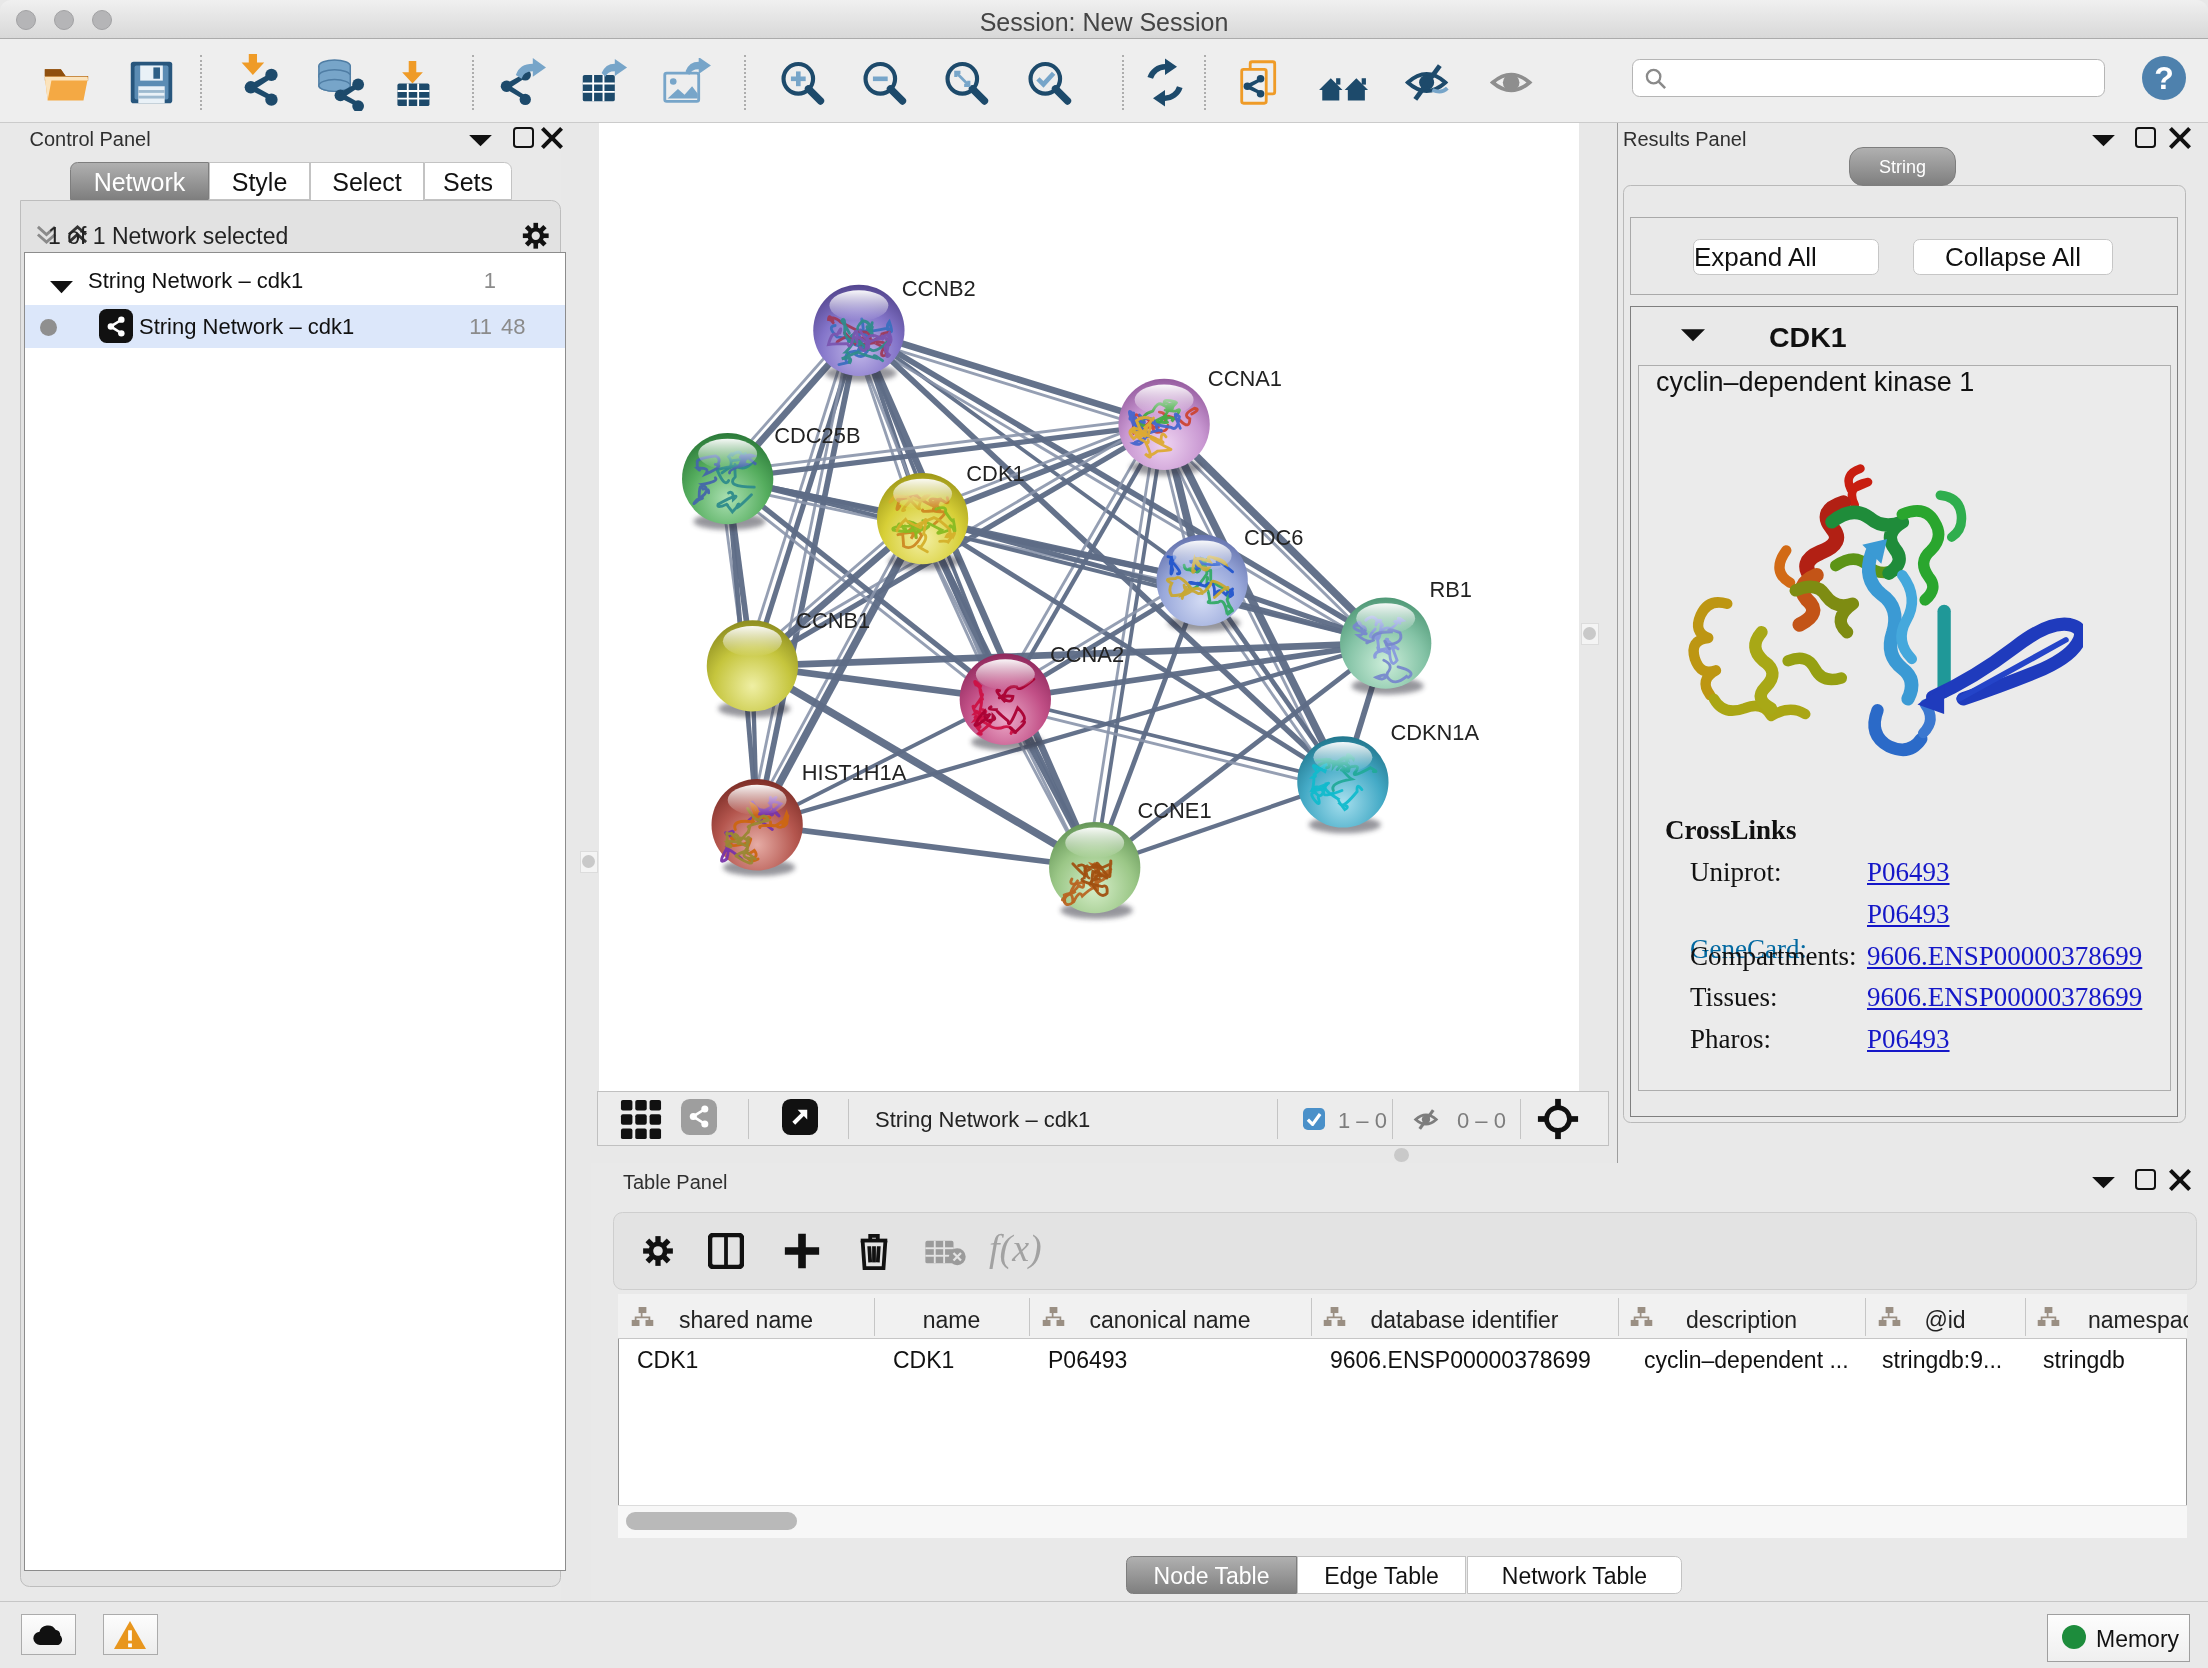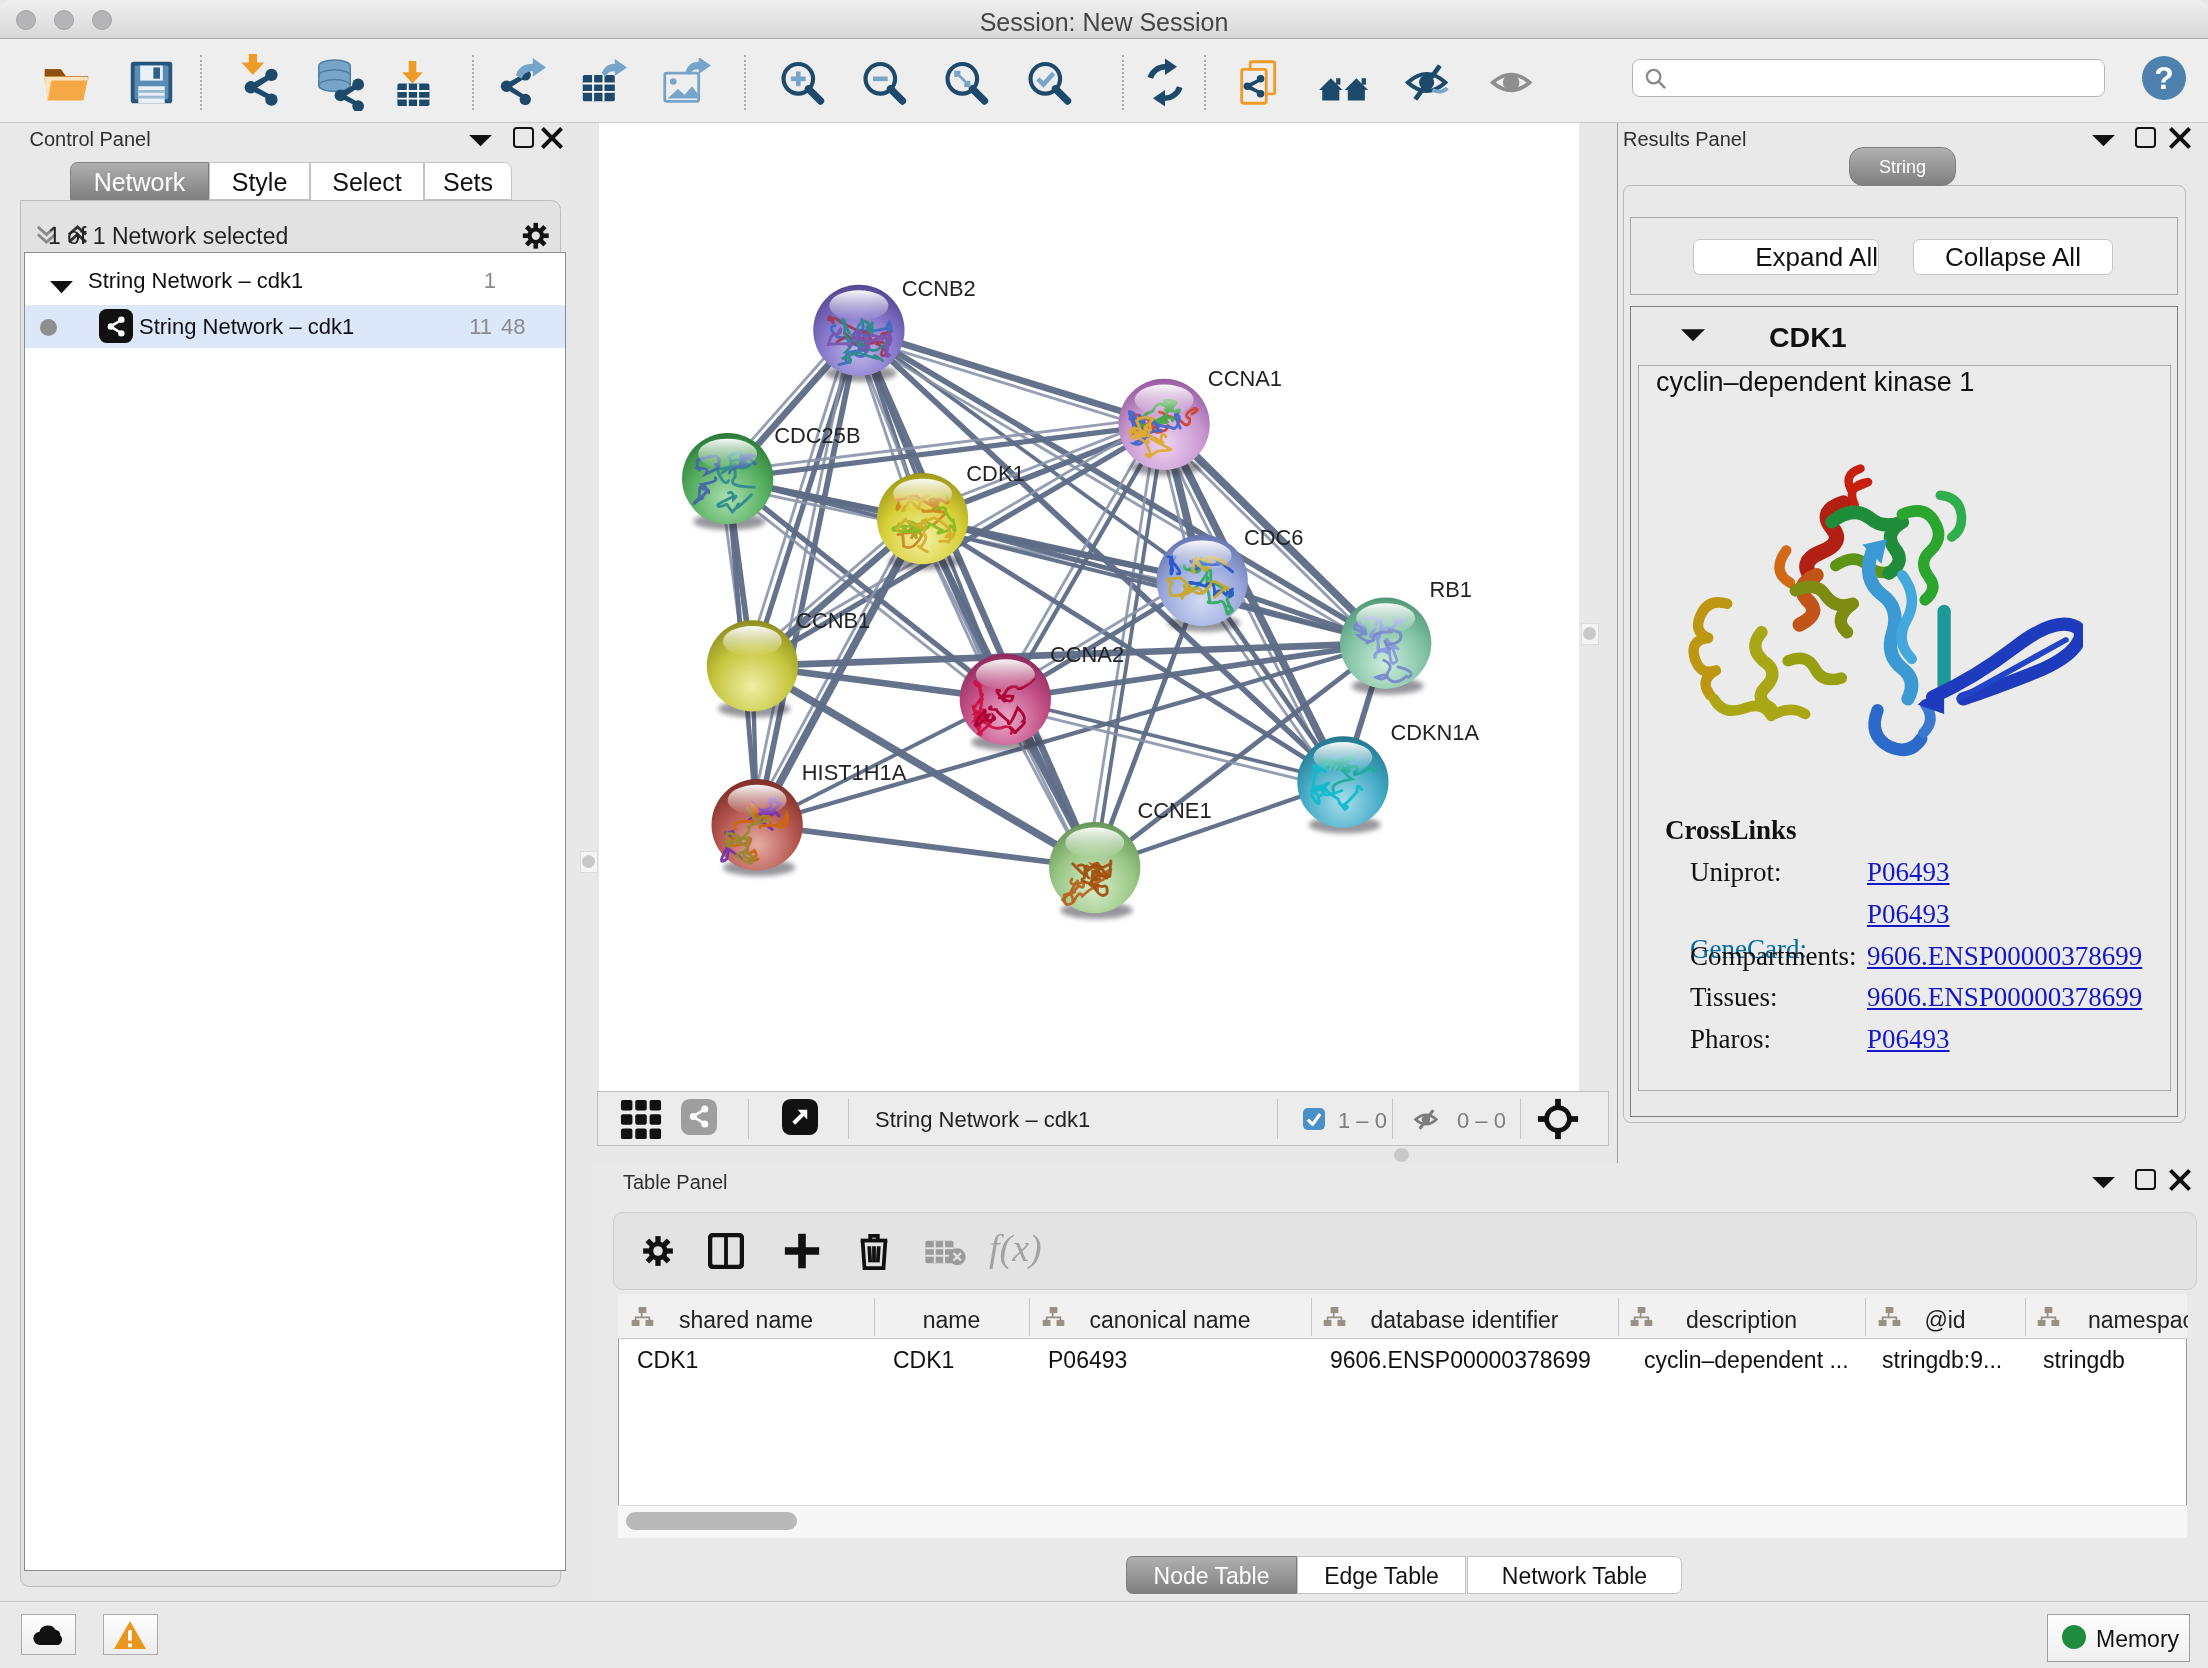--- a/index.html
+++ b/index.html
@@ -575,21 +575,21 @@
   </svg>
 <div class="abs" style="left:2135px;top:127px;width:21px;height:21px;border:2.4px solid #111;border-radius:3.8px"></div>
 <svg class="abs" style="left:2169px;top:127px" width="22" height="22" viewBox="0 0 23 23">
     <path d="M3,0 L11.5,8.5 20,0 23,3 14.5,11.5 23,20 20,23 11.5,14.5 3,23 0,20 8.5,11.5 0,3z" fill="#111"></path>
   </svg>
 
 <div class="abs" style="left:1623px;top:185px;width:563px;height:938px;background:#e9e9e9;border:1px solid #b9b9b9;border-radius:7.6px"></div>
 <div class="gtab" style="left:1849px;top:147px;width:107px;height:39px;line-height:39px;border-radius:14px;font-size:18px">String</div>
 
 <div class="abs" style="left:1630px;top:217px;width:548px;height:78px;background:#e9e9e9;border:1px solid #a9a9a9"></div>
-<div class="abs" style="left:1693px;top:239px;width:186px;height:36px;background:#fff;border:1px solid #c6c6c6;border-radius:6.7px;text-align:right;line-height:34px;font-size:26px;color:#111">Expand All</div>
+<div class="abs" style="left:1693px;top:239px;width:186px;height:36px;background:#fff;border:1px solid #c6c6c6;border-radius:6.7px;text-align:left;line-height:34px;font-size:26px;color:#111">Expand All</div>
 <div class="abs" style="left:1913px;top:239px;width:200px;height:36px;background:#fff;border:1px solid #c6c6c6;border-radius:6.7px;text-align:center;line-height:34px;font-size:26px;color:#111">Collapse All</div>
 
 <div class="abs" style="left:1630px;top:306px;width:548px;height:811px;background:#e9e9e9;border:1px solid #7f7f7f"></div>
 <svg class="abs" style="left:1680px;top:328px" width="26" height="14.3" viewBox="0 0 26 14">
     <path d="M1,1 h24 l-12,12z" fill="#111"></path>
   </svg>
 <div class="abs" style="left:1769px;top:321px;font-size:28.5px;font-weight:700;color:#111">CDK1</div>
 <div class="abs" style="left:1638px;top:365px;width:533px;height:726px;background:#ebebeb;border:1px solid #adadad"></div>
 <div class="abs" style="left:1656px;top:367px;font-size:27px;color:#111">cyclin–dependent kinase 1</div>
 <svg style="position:absolute;left:1674px;top:461px" width="409" height="314" viewBox="0 0 430 330">

